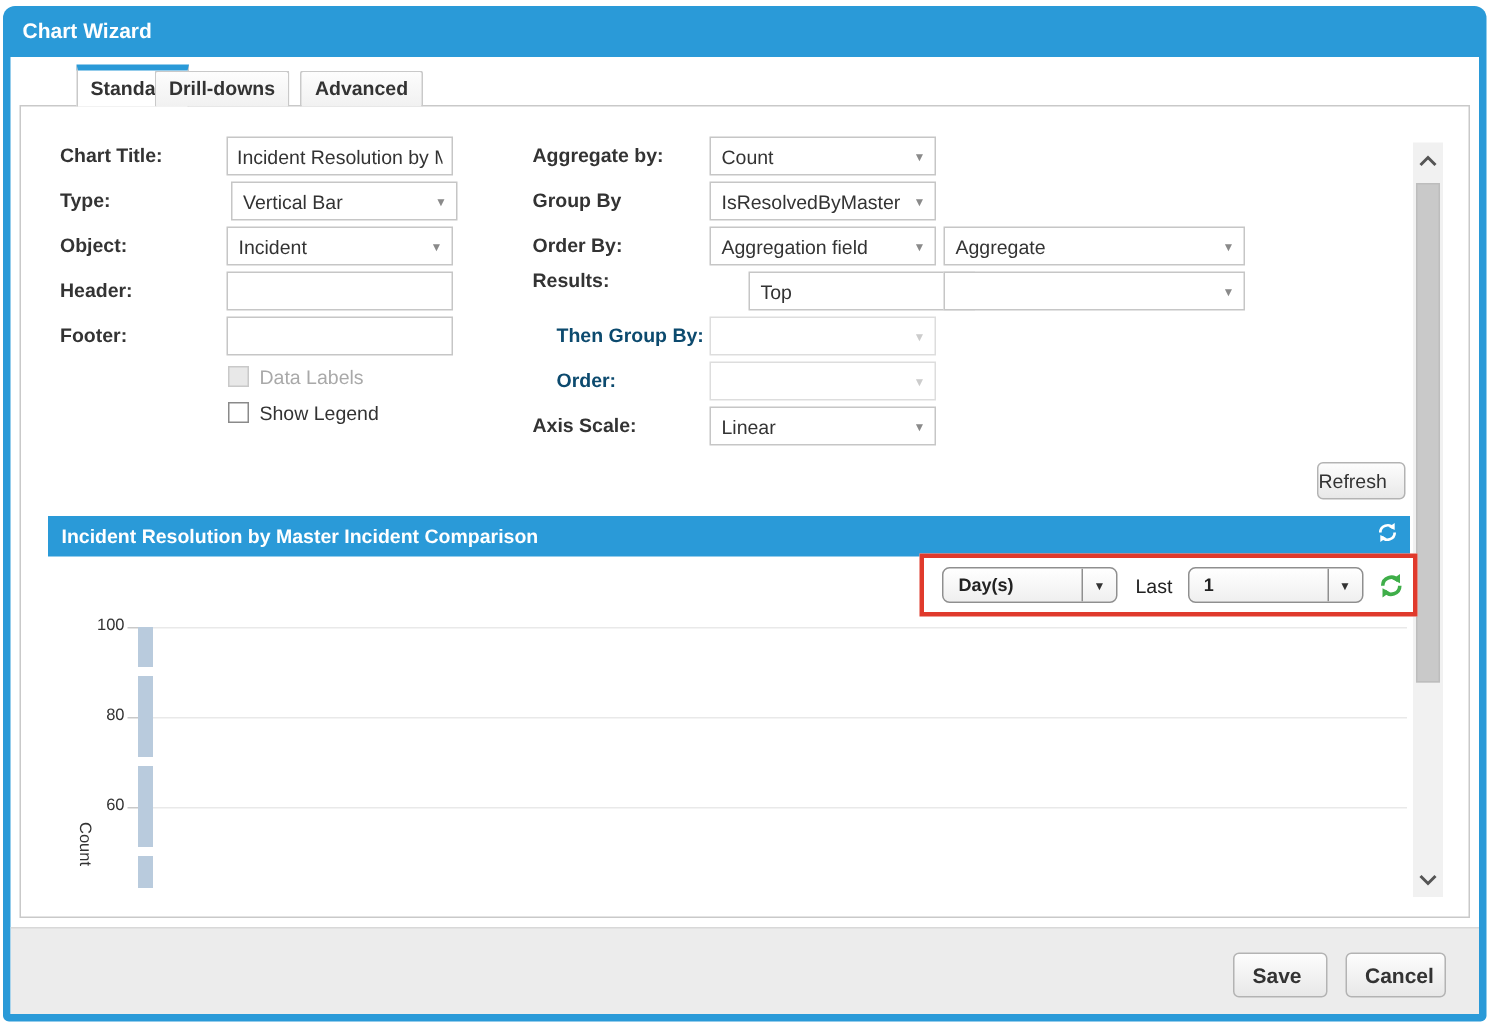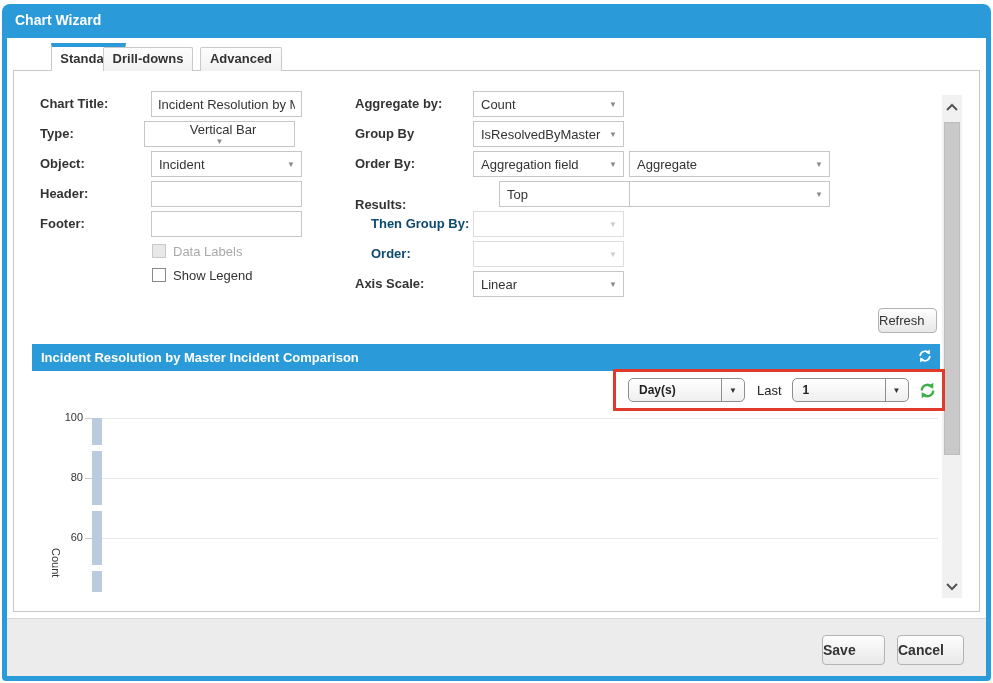--- a/index.html
+++ b/index.html
@@ -34,21 +34,21 @@
   .dd.disabled .dd-arrow { color:#ccc; }
 
   .cb { position:absolute; width:14px; height:14px; border:1px solid #8a8a8a; background:#fff; }
   .cb.disabled { border-color:#c9c9c9; background:#e8e8e8; }
   .cb-label { position:absolute; font-size:13px; color:#333; line-height:14px; }
   .cb-label.disabled { color:#a9a9a9; }
 
   .btn { position:absolute; border:1px solid #b3b3b3; border-radius:4px; background:linear-gradient(#fdfdfd,#e8e8e8);
          font-family:"Liberation Sans",sans-serif; font-size:13px; color:#333; cursor:default; }
   #refresh-btn { left:871px; top:270px; width:59px; height:25px; line-height:23px; }
-  #save-btn, #cancel-btn { height:30px; line-height:28px; font-size:14px; font-weight:bold; }
+  #save-btn, #cancel-btn { height:30px; line-height:28px; font-size:14px; font-weight:bold;padding-left:12px; }
   #save-btn { left:815px; top:597px; width:63px; }
   #cancel-btn { left:890px; top:597px; width:67px; }
 
   
   .chart-header { position:absolute; left:25px; top:306px; width:908px; height:27px; background:#2a9ad8;
                   display:flex; align-items:center; }
   .chart-header .ch-title { color:#fff; font-size:13px; font-weight:bold; padding-left:9px; flex:1;
                             white-space:nowrap; overflow:hidden; }
   .chart-header .ch-refresh { width:30px; text-align:center; cursor:pointer; }
 
@@ -94,21 +94,21 @@
       </div>
       <div class="tab inactive" style="left:193px;width:82px;">
         <span>Advanced</span>
       </div>
 
       <div class="panel"></div>
 
       <div class="flabel" style="left:33px;top:53px;">Chart Title:</div>
       <input class="tinput" style="left: 144px; top: 53px;" value="Incident Resolution by Master Incident Comparison">
       <div class="flabel" style="left:33px;top:83px;">Type:</div>
-      <div class="dd" style="left:137px;top:83px;flex-direction:column;">
+      <div class="dd" style="left:147px;top:83px;">
         <span class="dd-text">Vertical Bar</span>
         <span class="dd-arrow">▼</span>
       </div>
       <div class="flabel" style="left:33px;top:113px;">Object:</div>
       <div class="dd" style="left:144px;top:113px;">
         <span class="dd-text">Incident</span>
         <span class="dd-arrow">▼</span>
       </div>
       <div class="flabel" style="left:33px;top:143px;">Header:</div>
       <input class="tinput" style="left: 144px; top: 143px;" value="">
@@ -135,21 +135,21 @@
       <div class="flabel" style="left:348px;top:113px;">Order By:</div>
       <div class="dd" style="left:466px;top:113px;">
         <span class="dd-text">Aggregation field</span>
         <span class="dd-arrow">▼</span>
       </div>
       <div class="dd wide" style="left:622px;top:113px;">
         <span class="dd-text">Aggregate</span>
         <span class="dd-arrow">▼</span>
       </div>
 
-      <div class="flabel" style="left:348px;top:154px;">Results:</div>
+      <div class="flabel" style="left:348px;top:136px;">Results:</div>
       <div class="dd" style="left:492px;top:143px;">
         <span class="dd-text">Top</span>
         <span class="dd-arrow">▼</span>
       </div>
       <div class="dd wide" style="left:622px;top:143px;">
         <span class="dd-text"></span>
         <span class="dd-arrow">▼</span>
       </div>
 
       <div class="flabel disabled" style="left:348px;top:173px;">Then Group By:</div>

